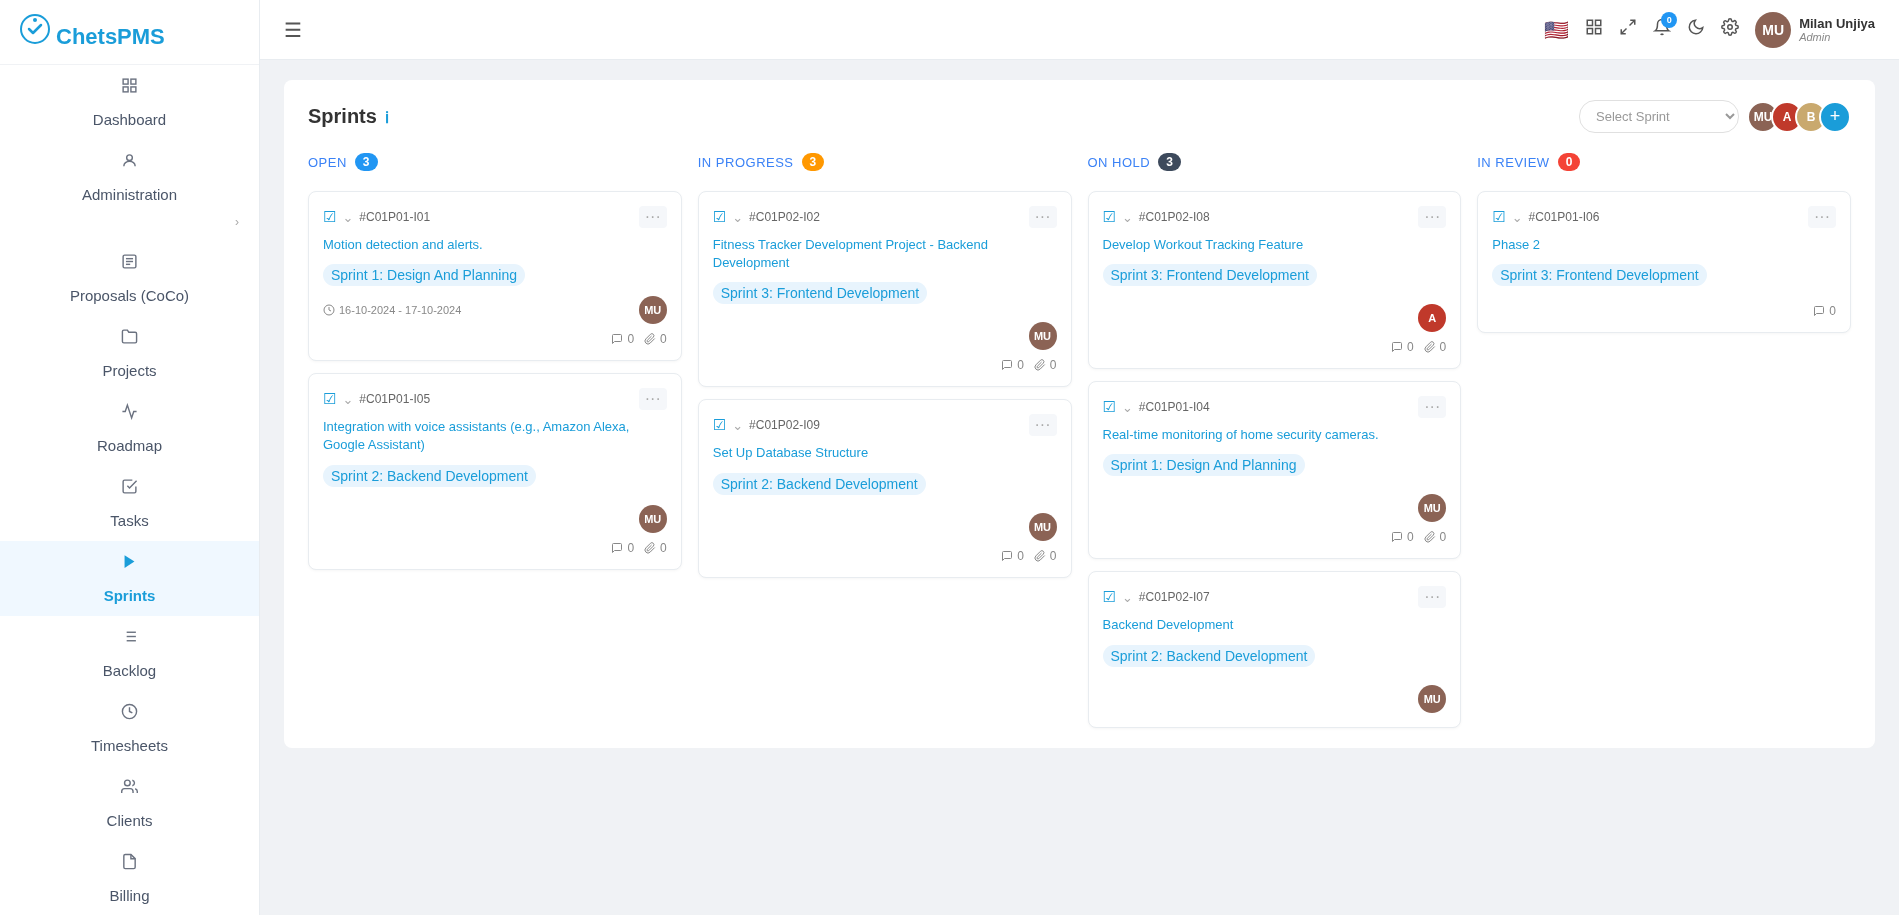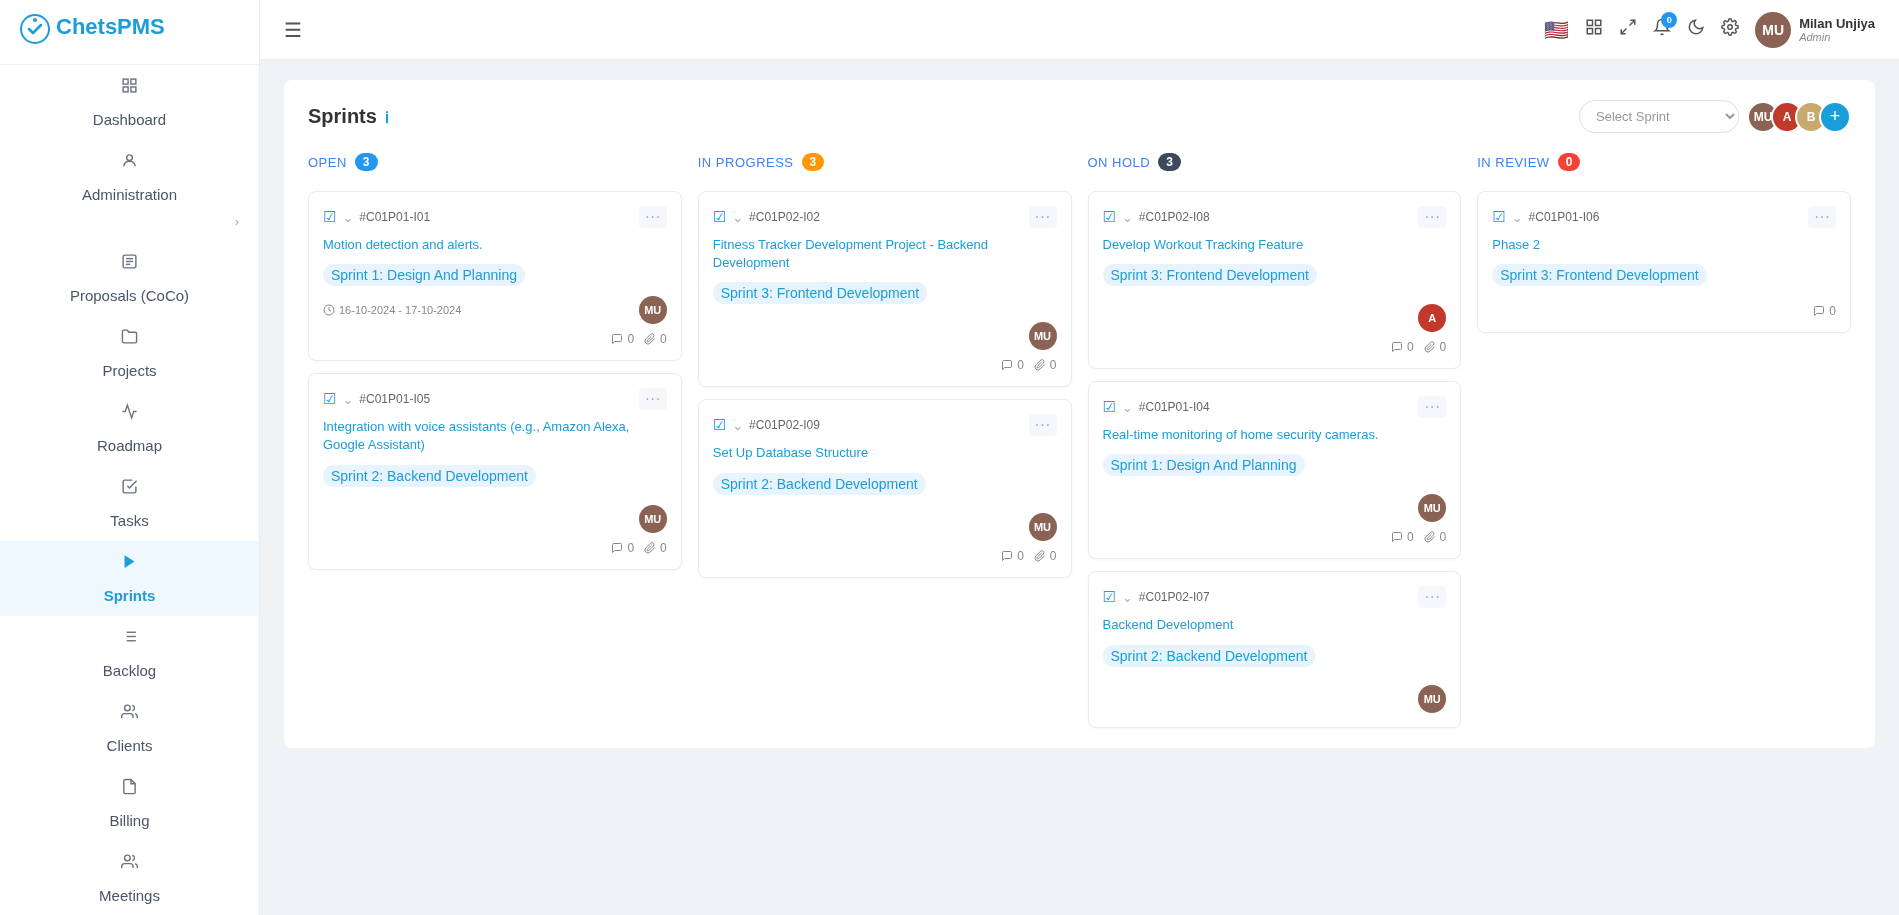--- a/index.html
+++ b/index.html
@@ -12,21 +12,21 @@
       border-right: 1px solid #e8ecf0;
       display: flex;
       flex-direction: column;
       flex-shrink: 0;
       height: 100%;
       overflow-y: auto;
     }
     .logo-area {
       padding: 14px 20px;
       display: flex;
-      align-items: flex-start;
+      align-items: flex-end;
       border-bottom: 1px solid #f0f2f5;
     }
     .logo-text { font-size: 22px; font-weight: 700; color: #1a9dd9; margin-left: 6px; }
     .logo-icon { color: #1a9dd9; font-size: 22px; }
     .nav-item {
       display: flex;
       align-items: center;
       padding: 12px 20px;
       cursor: pointer;
       color: #4a5568;
@@ -310,20 +310,29 @@
             <line x1="3" y1="6" x2="3.01" y2="6"></line>
             <line x1="3" y1="12" x2="3.01" y2="12"></line>
             <line x1="3" y1="18" x2="3.01" y2="18"></line>
           </svg>
       </span>
       <span>Backlog</span>
     </div>
     <div class="nav-item">
       <span class="nav-icon">
         <svg width="17" height="17" viewBox="0 0 24 24" fill="none" stroke="currentColor" stroke-width="2">
+            <circle cx="12" cy="12" r="10"></circle>
+            <polyline points="12 6 12 12 16 14"></polyline>
+          </svg>
+      </span>
+      <span>Timesheets</span>
+    </div>
+    <div class="nav-item">
+      <span class="nav-icon">
+        <svg width="17" height="17" viewBox="0 0 24 24" fill="none" stroke="currentColor" stroke-width="2">
             <path d="M17 21v-2a4 4 0 0 0-4-4H5a4 4 0 0 0-4 4v2"></path>
             <circle cx="9" cy="7" r="4"></circle>
             <path d="M23 21v-2a4 4 0 0 0-3-3.87"></path>
             <path d="M16 3.13a4 4 0 0 1 0 7.75"></path>
           </svg>
       </span>
       <span>Clients</span>
     </div>
     <div class="nav-item">
       <span class="nav-icon">

